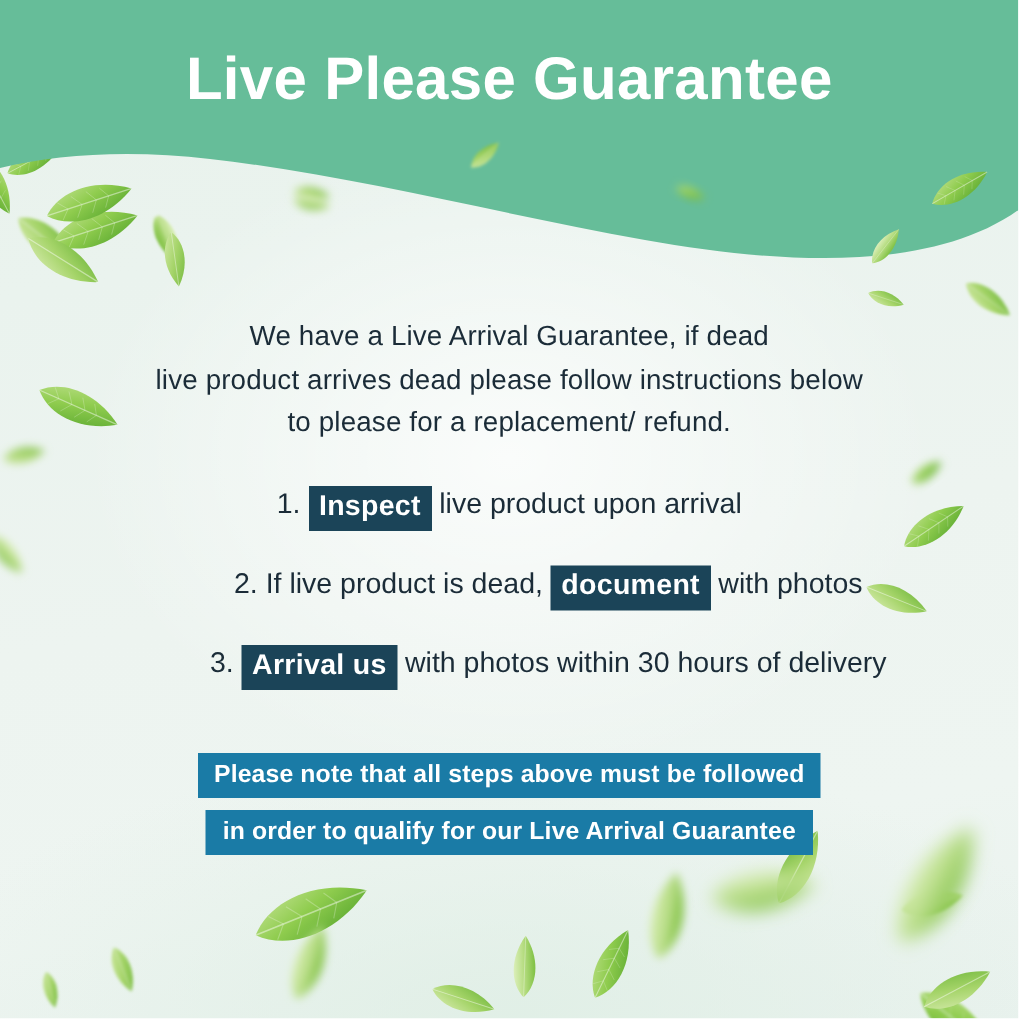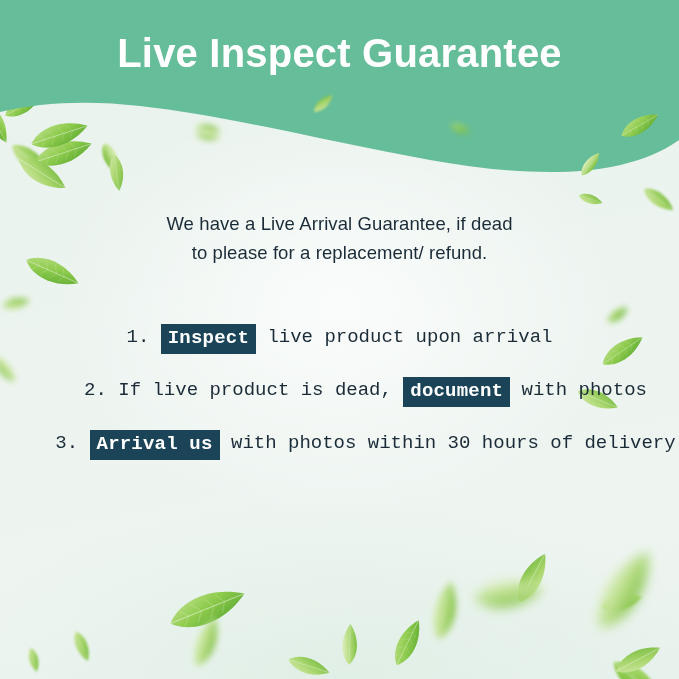--- a/index.html
+++ b/index.html
@@ -75,21 +75,20 @@
     line-height: 28.5px;
     letter-spacing: 0.1px;
   }
   .intro div { white-space: nowrap; }
 
   .steps {
     position: absolute;
     top: 320px;
     left: 0;
     width: 679px;
-    font-family: Liberation Mono, monospace;
   }
   .step {
     width: 679px;
     text-align: center;
     color: #1b2c38;
     font-size: 19px;
     line-height: 34px;
     white-space: nowrap;
   }
   .step + .step { margin-top: 19px; padding-left: 26px; }
@@ -194,21 +193,21 @@
     </g>
   </svg>
 
   <svg class="header-band" width="679" height="200" viewBox="0 0 679 200">
     <path d="M0,0 L679,0 L679,140
              C 620,182 520,176 430,160
              C 330,142 230,116 140,106
              C 90,100 40,102 0,112 Z" fill="#66bd99"></path>
   </svg>
 
-  <div class="header-title">Live Inspect Guarantee</div>
+  <div class="header-title">Live Please Guarantee</div>
 
   <svg class="leaves front" width="679" height="679" viewBox="0 0 679 679">
 
     <g transform="translate(-6,98) rotate(62)">
       <use href="#leaf" width="46" height="20"></use>
     </g>
 
     <g transform="translate(24,148) rotate(32)">
       <use href="#leaf2" width="58" height="24"></use>
     </g>
@@ -309,20 +308,21 @@
     </g>
     <g transform="translate(186,664) rotate(-70)">
       <use href="#leaf3" width="56" height="23" filter="url(#blurM)"></use>
     </g>
   </svg>
 
   <div class="content">
 
     <div class="intro">
       <div>We have a Live Arrival Guarantee, if dead</div>
+      <div>live product arrives dead please follow instructions below</div>
       <div>to please for a replacement/ refund.</div>
     </div>
 
     <div class="steps">
 
       <div class="step">
         <span>1.</span>
         <span class="hl">Inspect</span>
         <span>live product upon arrival</span>
       </div>
@@ -335,15 +335,19 @@
       </div>
 
       <div class="step">
         <span>3.</span>
         <span class="hl">Arrival us</span>
         <span>with photos within 30 hours of delivery</span>
       </div>
 
     </div>
 
+    <div class="notice">
+      <div class="notice-line">Please note that all steps above must be followed</div>
+      <div class="notice-line">in order to qualify for our Live Arrival Guarantee</div>
+    </div>
 
   </div>
 </div>
 
 </body></html>

